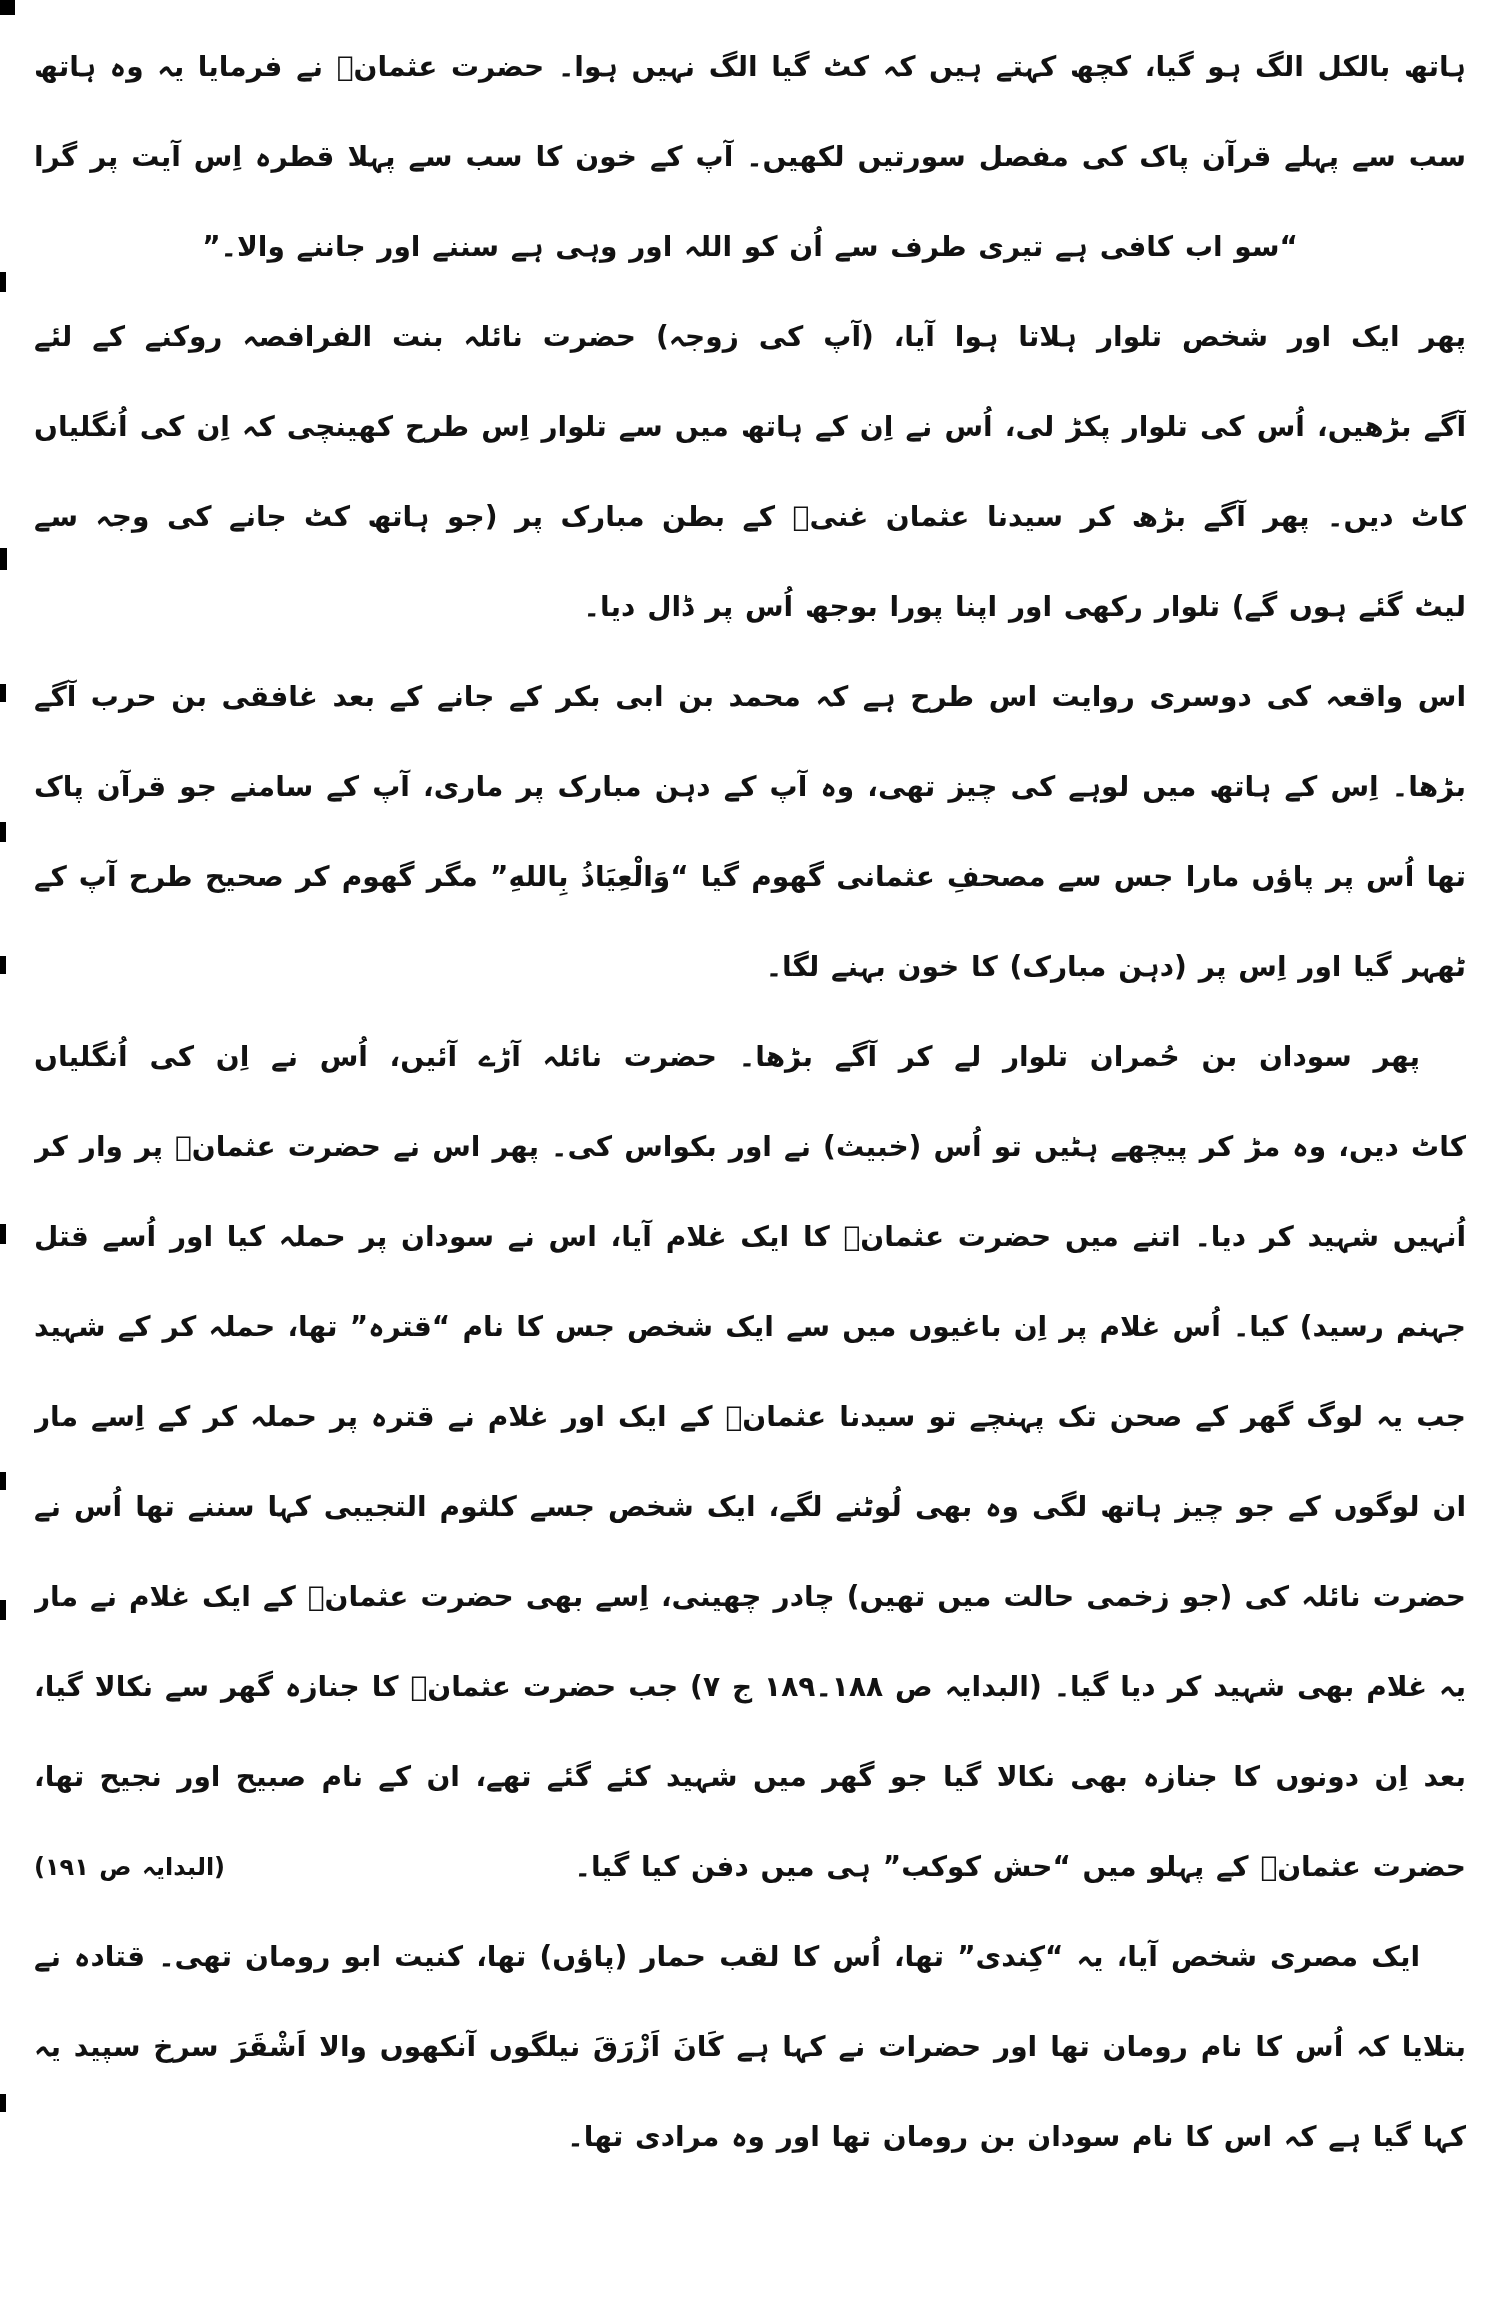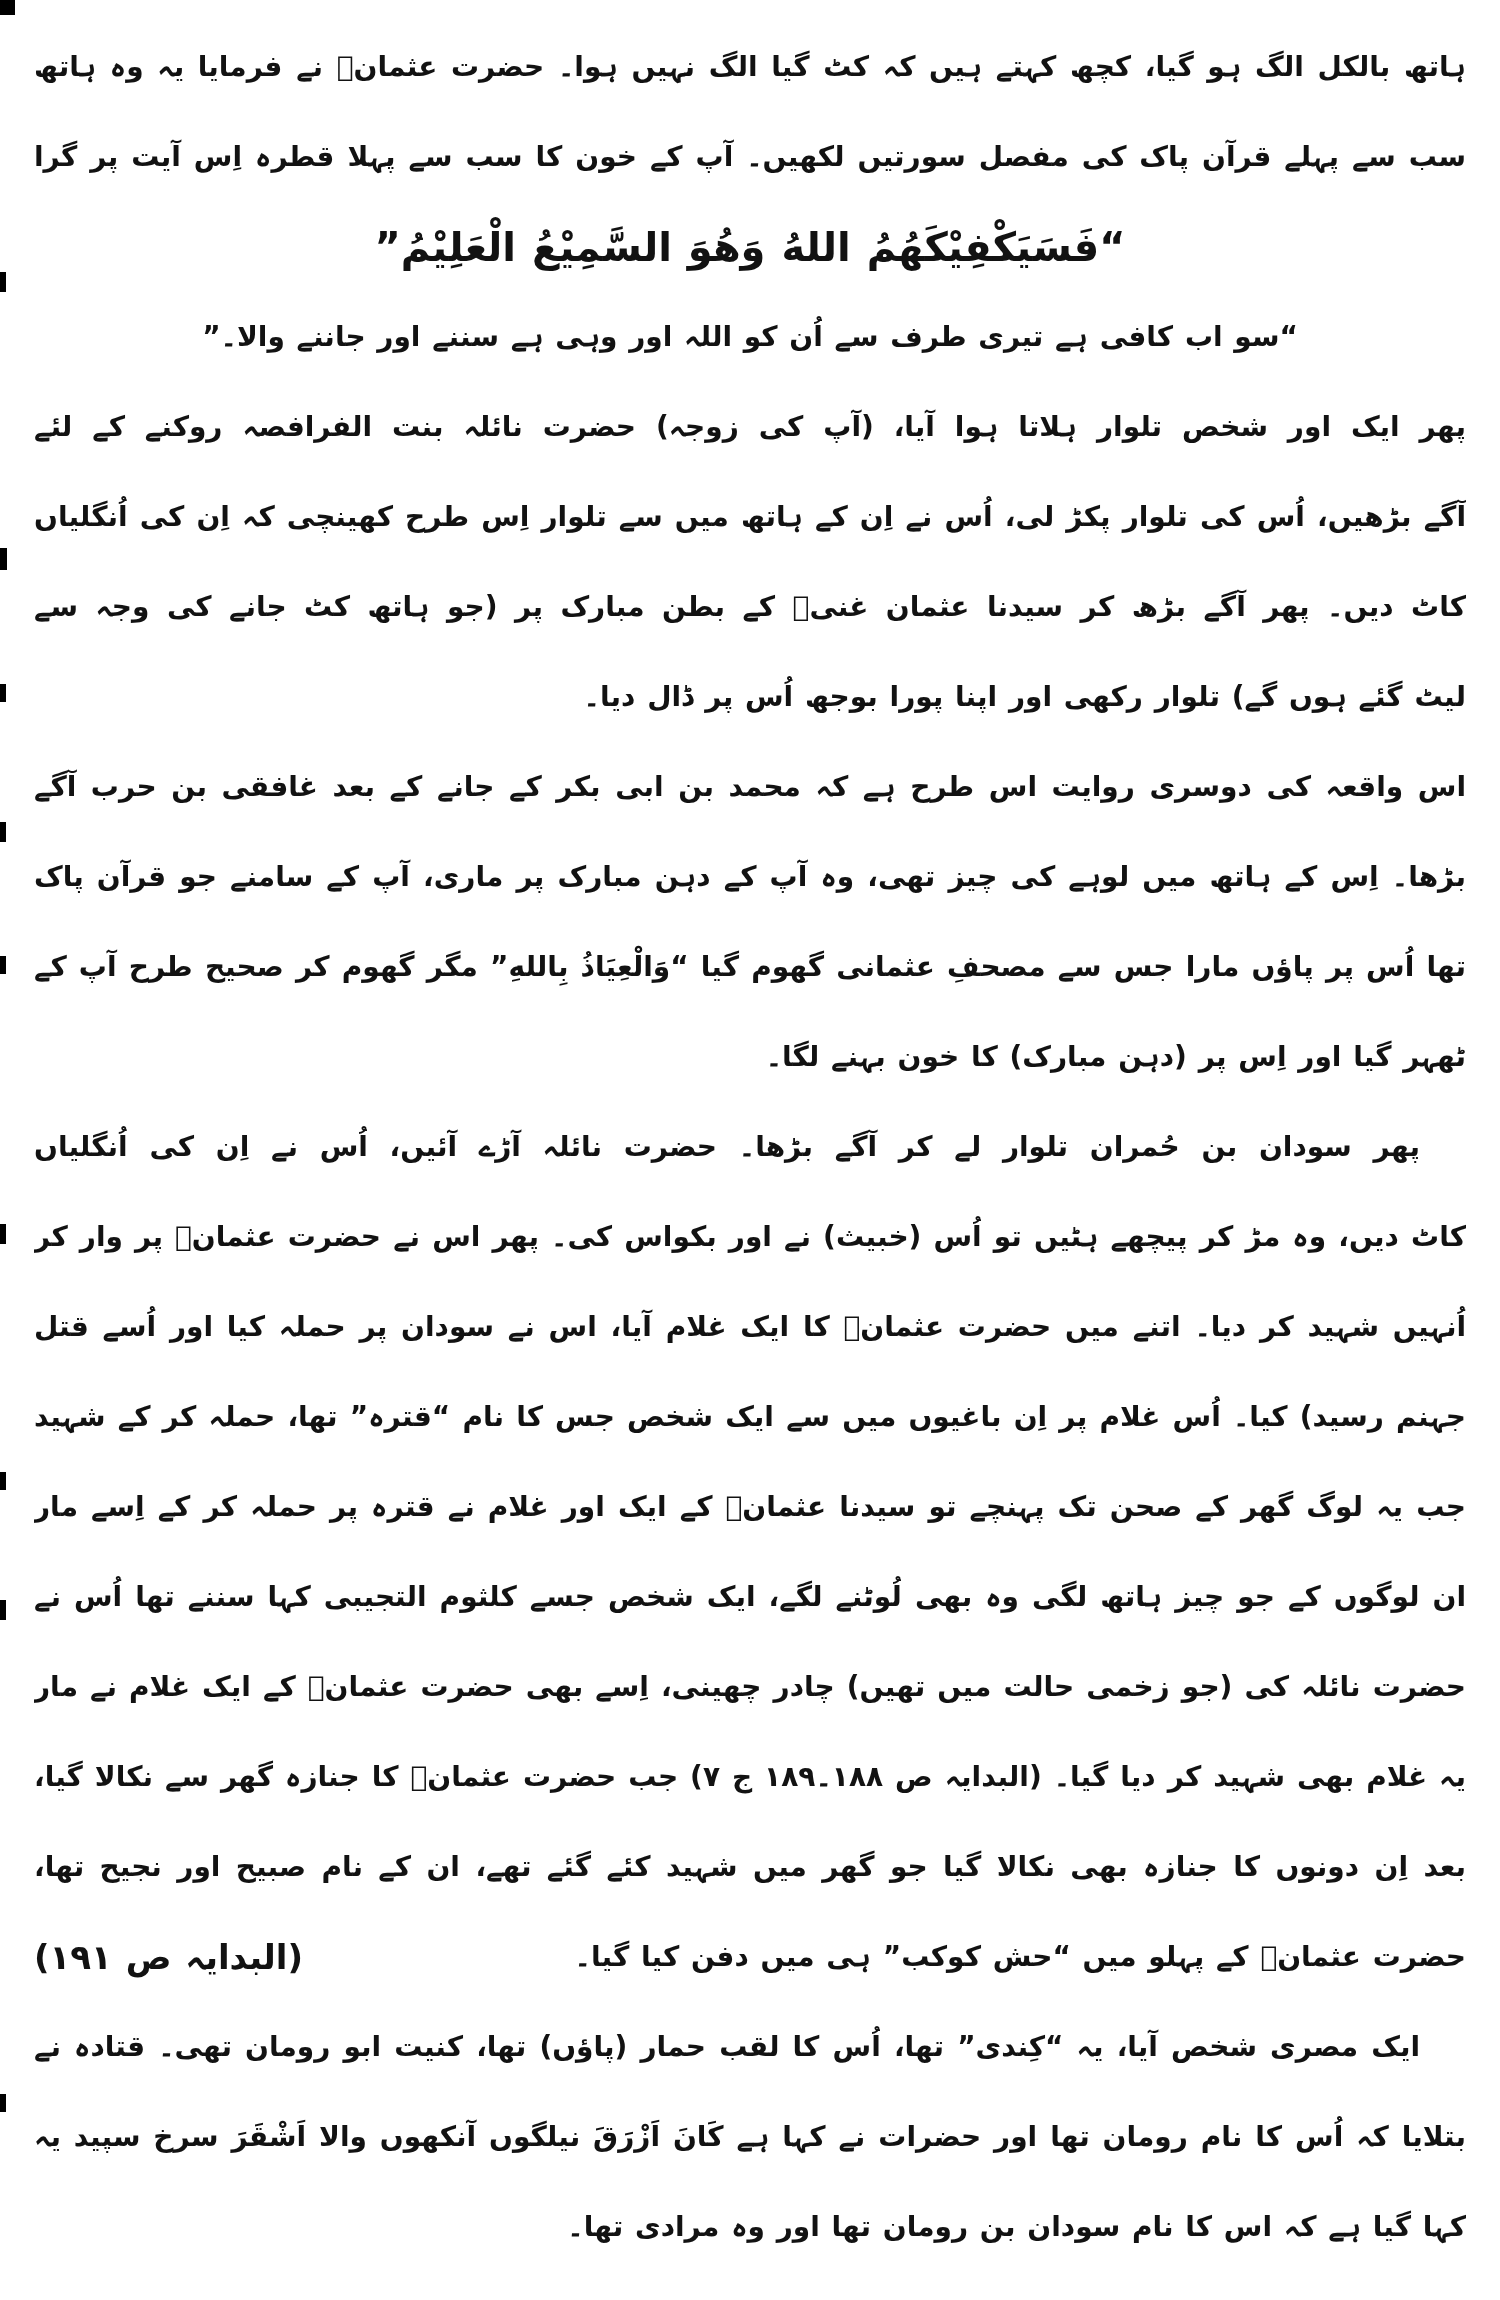--- a/index.html
+++ b/index.html
@@ -45,21 +45,21 @@
     text-align: center;
     text-align-last: center;
   }
   .line.split {
     display: flex;
     justify-content: space-between;
     align-items: center;
     text-align: right;
     text-align-last: right;
   }
-  .line.split .cite { font-size: 34px; }
+  .line.split .cite { font-size: 24px; }
   .artifact {
     position: absolute;
     left: 0;
     background: #000;
   }
 </style>
 </head>
 <body>
 
 <div class="page">
@@ -71,21 +71,20 @@
   <div class="artifact" style="top:822px; width:6px; height:20px;"></div>
   <div class="artifact" style="top:956px; width:6px; height:18px;"></div>
   <div class="artifact" style="top:1224px; width:6px; height:20px;"></div>
   <div class="artifact" style="top:1472px; width:6px; height:18px;"></div>
   <div class="artifact" style="top:1600px; width:6px; height:20px;"></div>
   <div class="artifact" style="top:2094px; width:6px; height:18px;"></div>
 
   <div class="text-block">
     <div class="line">ہاتھ بالکل الگ ہو گیا، کچھ کہتے ہیں کہ کٹ گیا الگ نہیں ہوا۔ حضرت عثمانؓ نے فرمایا یہ وہ ہاتھ ہے جس نے</div>
     <div class="line">سب سے پہلے قرآن پاک کی مفصل سورتیں لکھیں۔ آپ کے خون کا سب سے پہلا قطرہ اِس آیت پر گرا</div>
-    <div class="line verse">“فَسَيَكْفِيْكَهُمُ اللهُ وَهُوَ السَّمِيْعُ الْعَلِيْمُ”</div>
     <div class="line center">“سو اب کافی ہے تیری طرف سے اُن کو اللہ اور وہی ہے سننے اور جاننے والا۔”</div>
     <div class="line">پھر ایک اور شخص تلوار ہلاتا ہوا آیا، (آپ کی زوجہ) حضرت نائلہ بنت الفرافصہ روکنے کے لئے</div>
     <div class="line">آگے بڑھیں، اُس کی تلوار پکڑ لی، اُس نے اِن کے ہاتھ میں سے تلوار اِس طرح کھینچی کہ اِن کی اُنگلیاں</div>
     <div class="line">کاٹ دیں۔ پھر آگے بڑھ کر سیدنا عثمان غنیؓ کے بطن مبارک پر (جو ہاتھ کٹ جانے کی وجہ سے کمزوری سے</div>
     <div class="line end">لیٹ گئے ہوں گے) تلوار رکھی اور اپنا پورا بوجھ اُس پر ڈال دیا۔</div>
     <div class="line">اس واقعہ کی دوسری روایت اس طرح ہے کہ محمد بن ابی بکر کے جانے کے بعد غافقی بن حرب آگے</div>
     <div class="line">بڑھا۔ اِس کے ہاتھ میں لوہے کی چیز تھی، وہ آپ کے دہن مبارک پر ماری، آپ کے سامنے جو قرآن پاک</div>
     <div class="line">تھا اُس پر پاؤں مارا جس سے مصحفِ عثمانی گھوم گیا “وَالْعِيَاذُ بِاللهِ” مگر گھوم کر صحیح طرح آپ کے سامنے</div>
     <div class="line end">ٹھہر گیا اور اِس پر (دہن مبارک) کا خون بہنے لگا۔</div>
     <div class="line indent">پھر سودان بن حُمران تلوار لے کر آگے بڑھا۔ حضرت نائلہ آڑے آئیں، اُس نے اِن کی اُنگلیاں</div>

